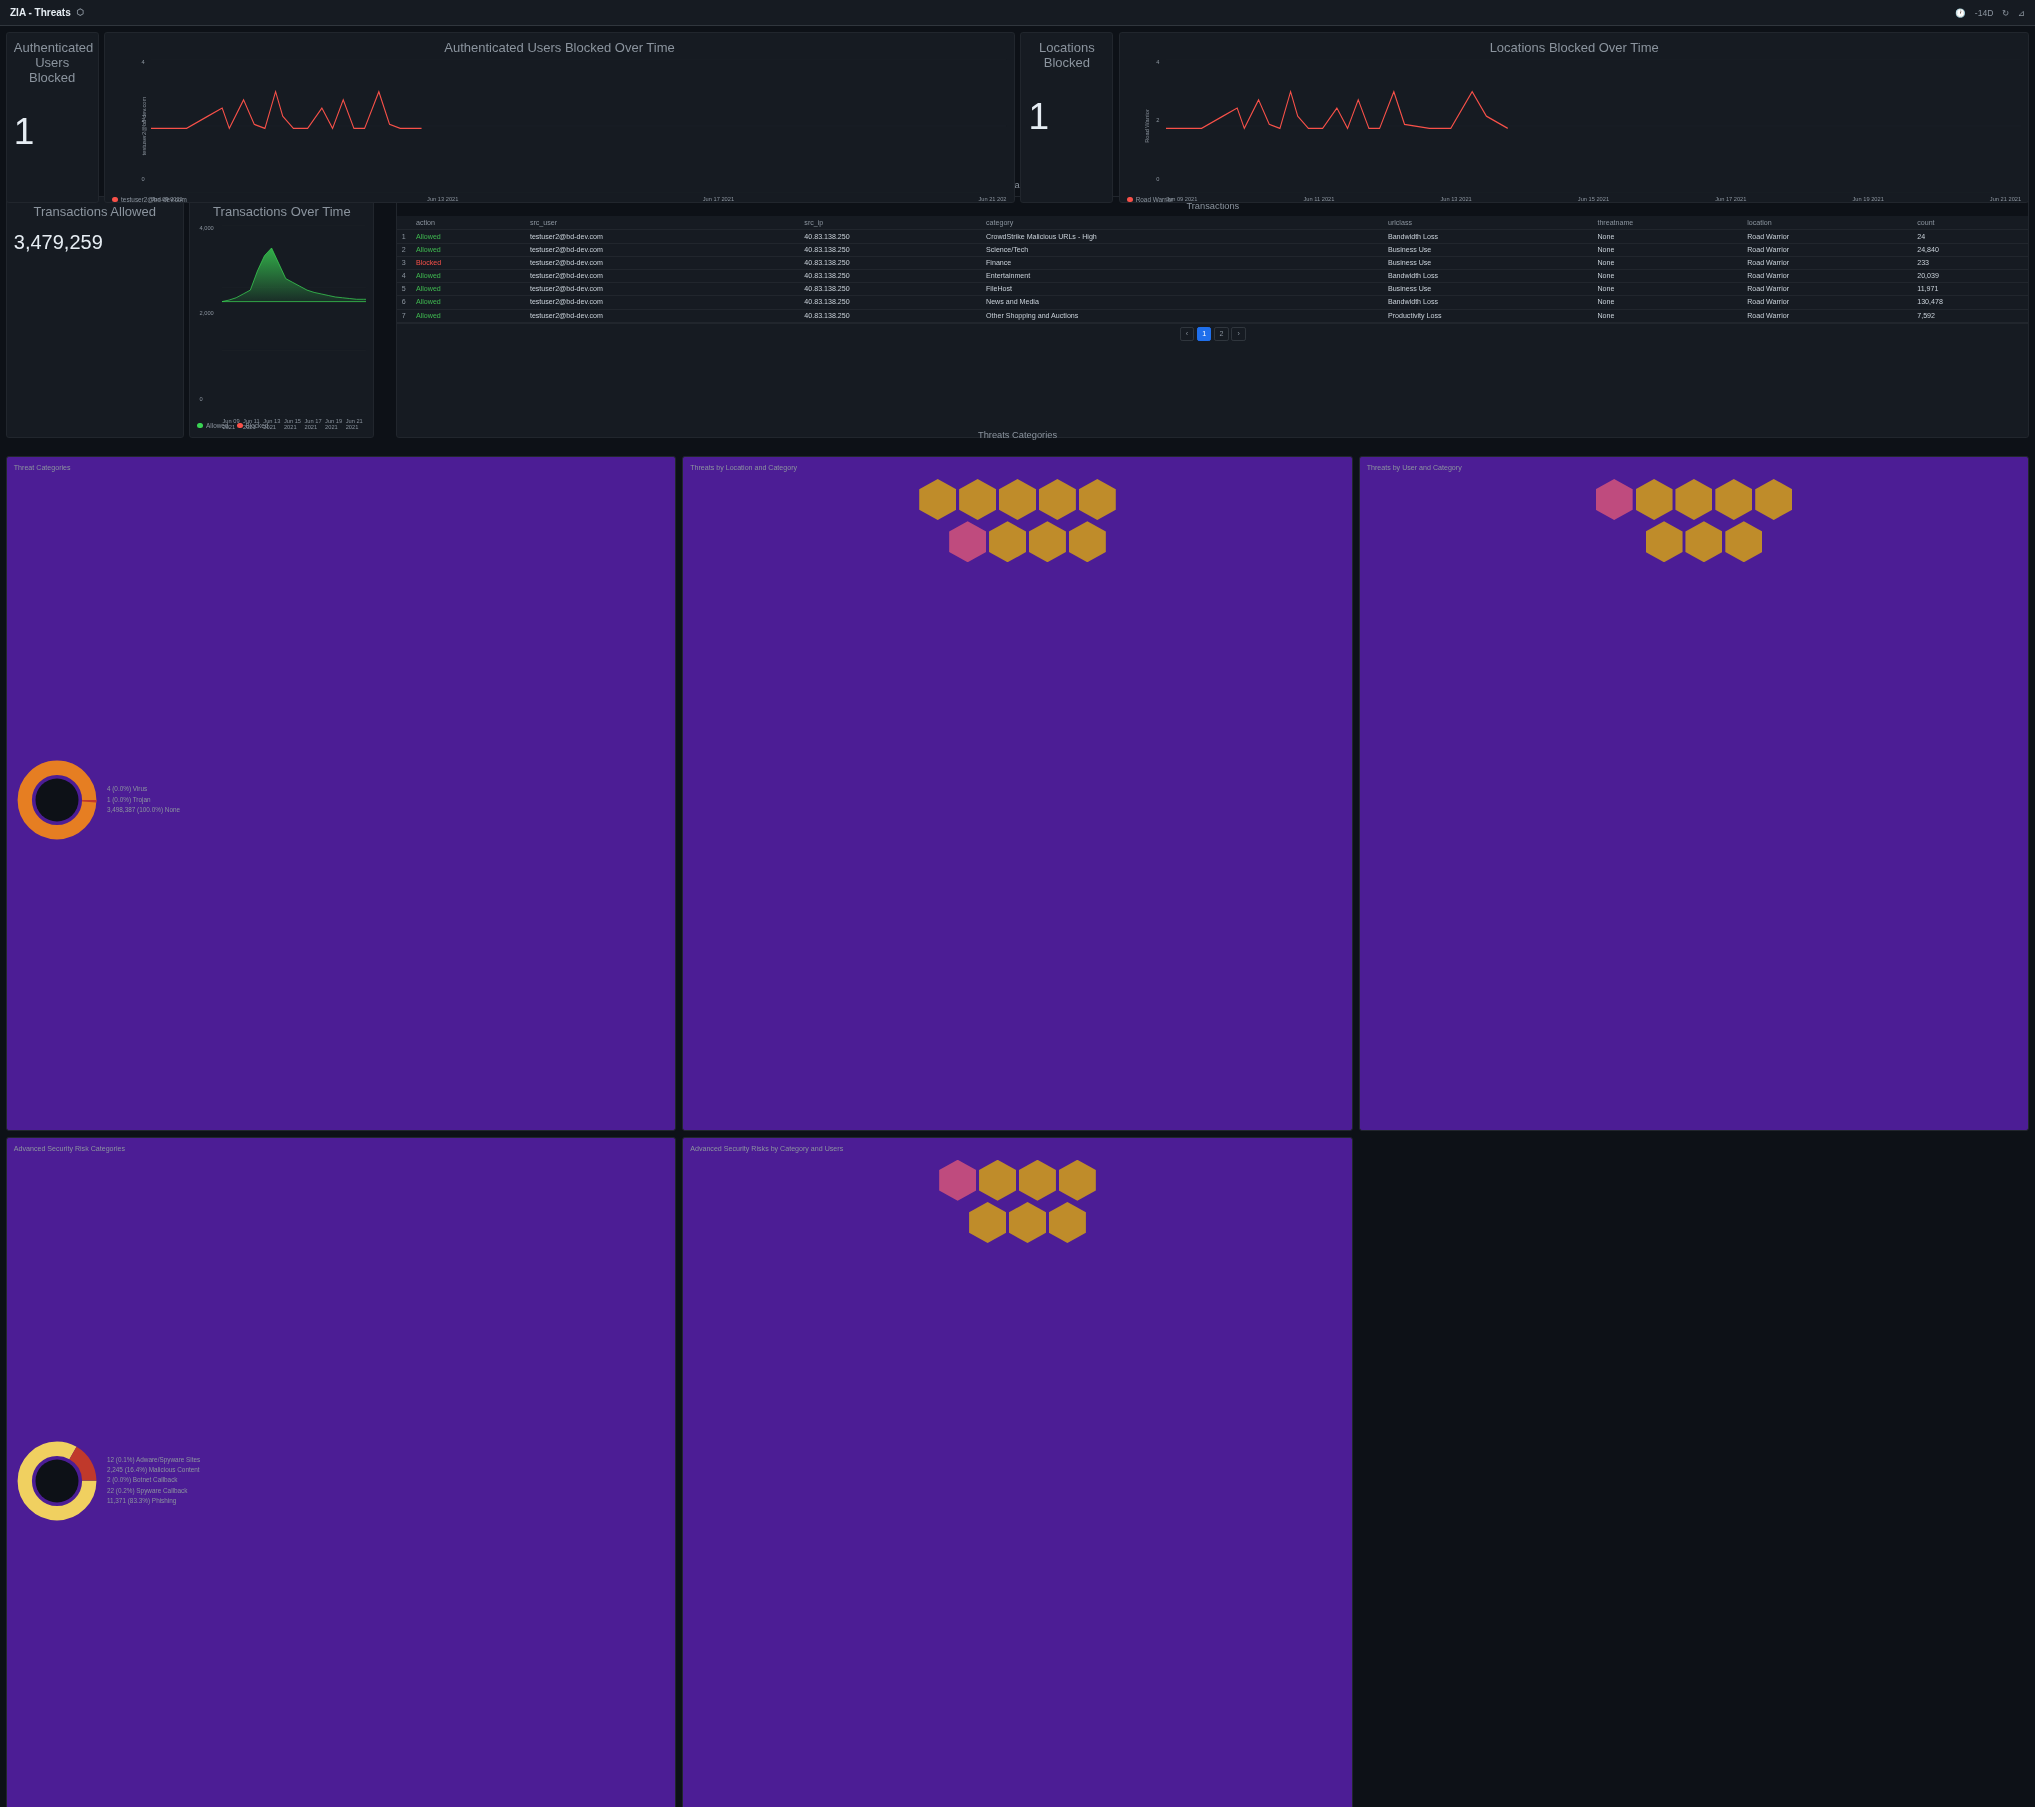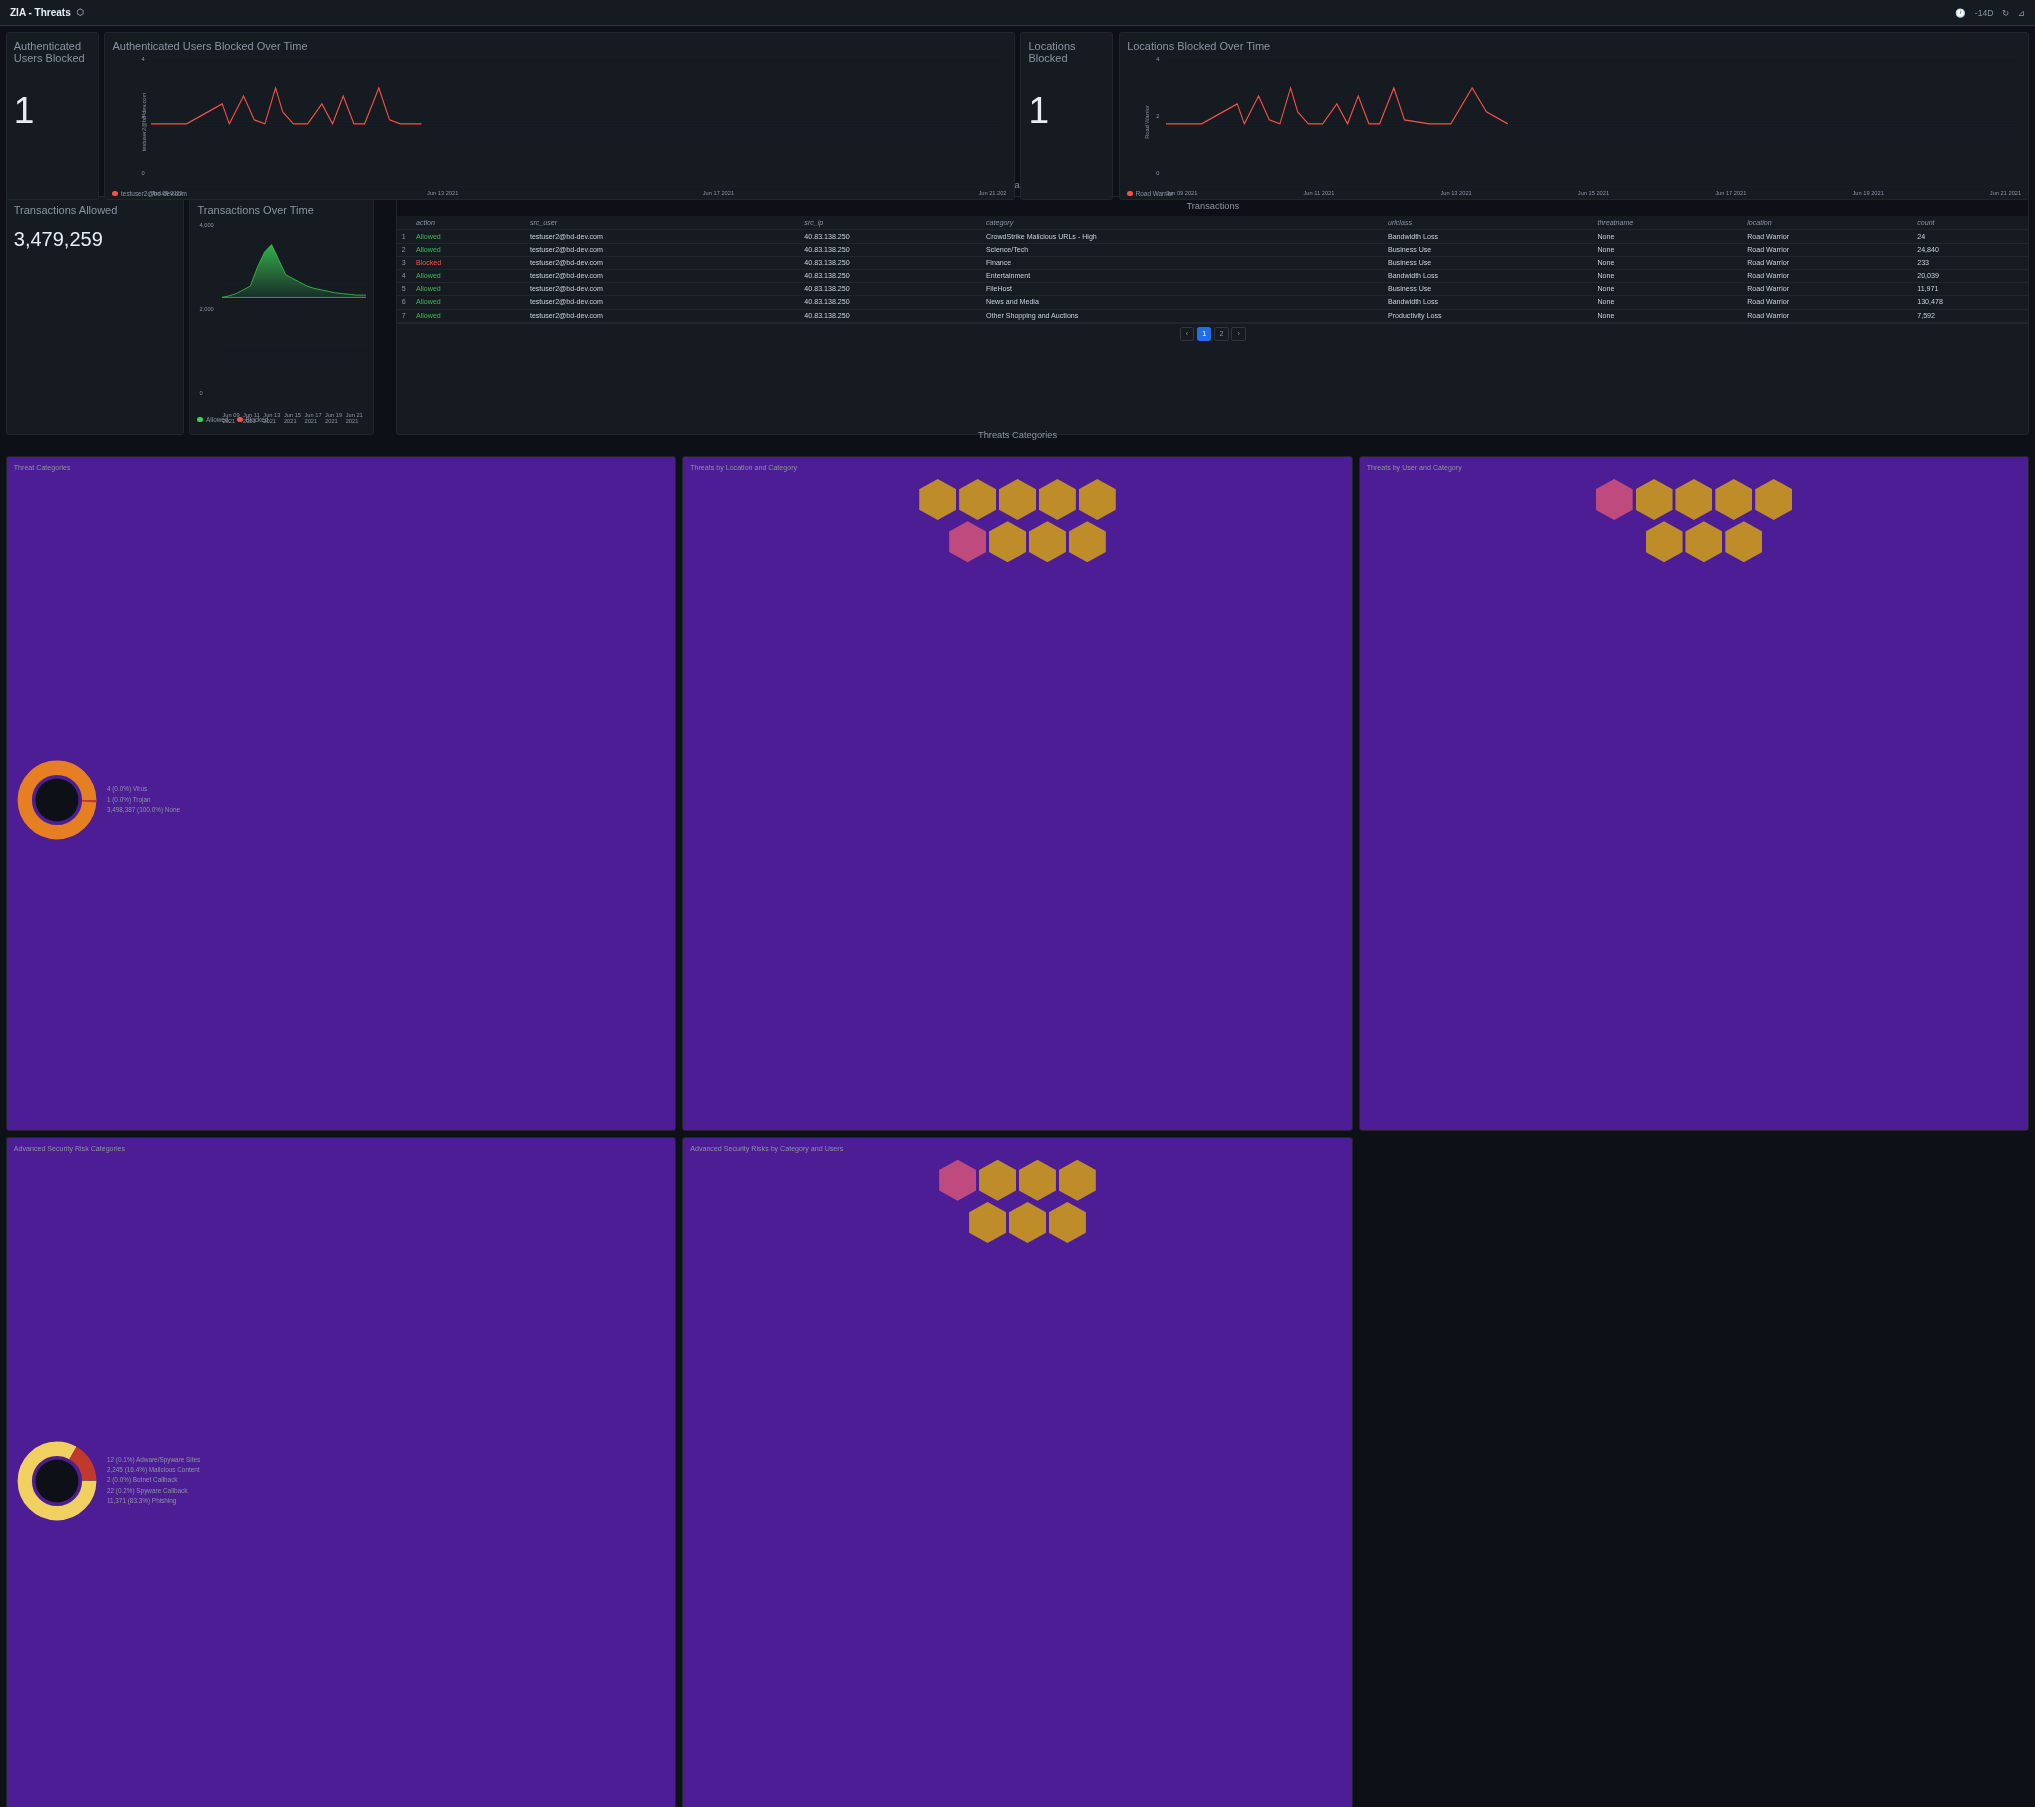--- a/index.html
+++ b/index.html
@@ -51,23 +51,24 @@
       height: 143px;
     }
     .card {
       background: #161b22;
       border: 0.7px solid #21262d;
       border-radius: 2.9px;
       padding: 7.1px;
       position: relative;
     }
     .card-title {
-      font-size: 11px;
+      font-size: 13px;
       color: #8b949e;
       margin-bottom: 4.3px;
+      text-align: center;
     }
     .big-number {
       font-size: 37px;
       font-weight: 300;
       color: #e6edf3;
       line-height: 1;
       margin-top: 28.5px;
     }
     .legend-item {
       display: flex;
@@ -134,21 +135,20 @@
       border-collapse: collapse;
       font-size: 7.1px;
     }
     thead th {
       background: #161b22;
       color: #8b949e;
       padding: 2.9px 4.3px;
       text-align: left;
       border-bottom: 0.7px solid #21262d;
       font-weight: 500;
-      font-style: italic;
     }
     tbody tr {
       border-bottom: 0.7px solid #21262d;
     }
     tbody td {
       padding: 2.1px 4.3px;
       color: #c9d1d9;
       vertical-align: top;
     }
     .row-num {

